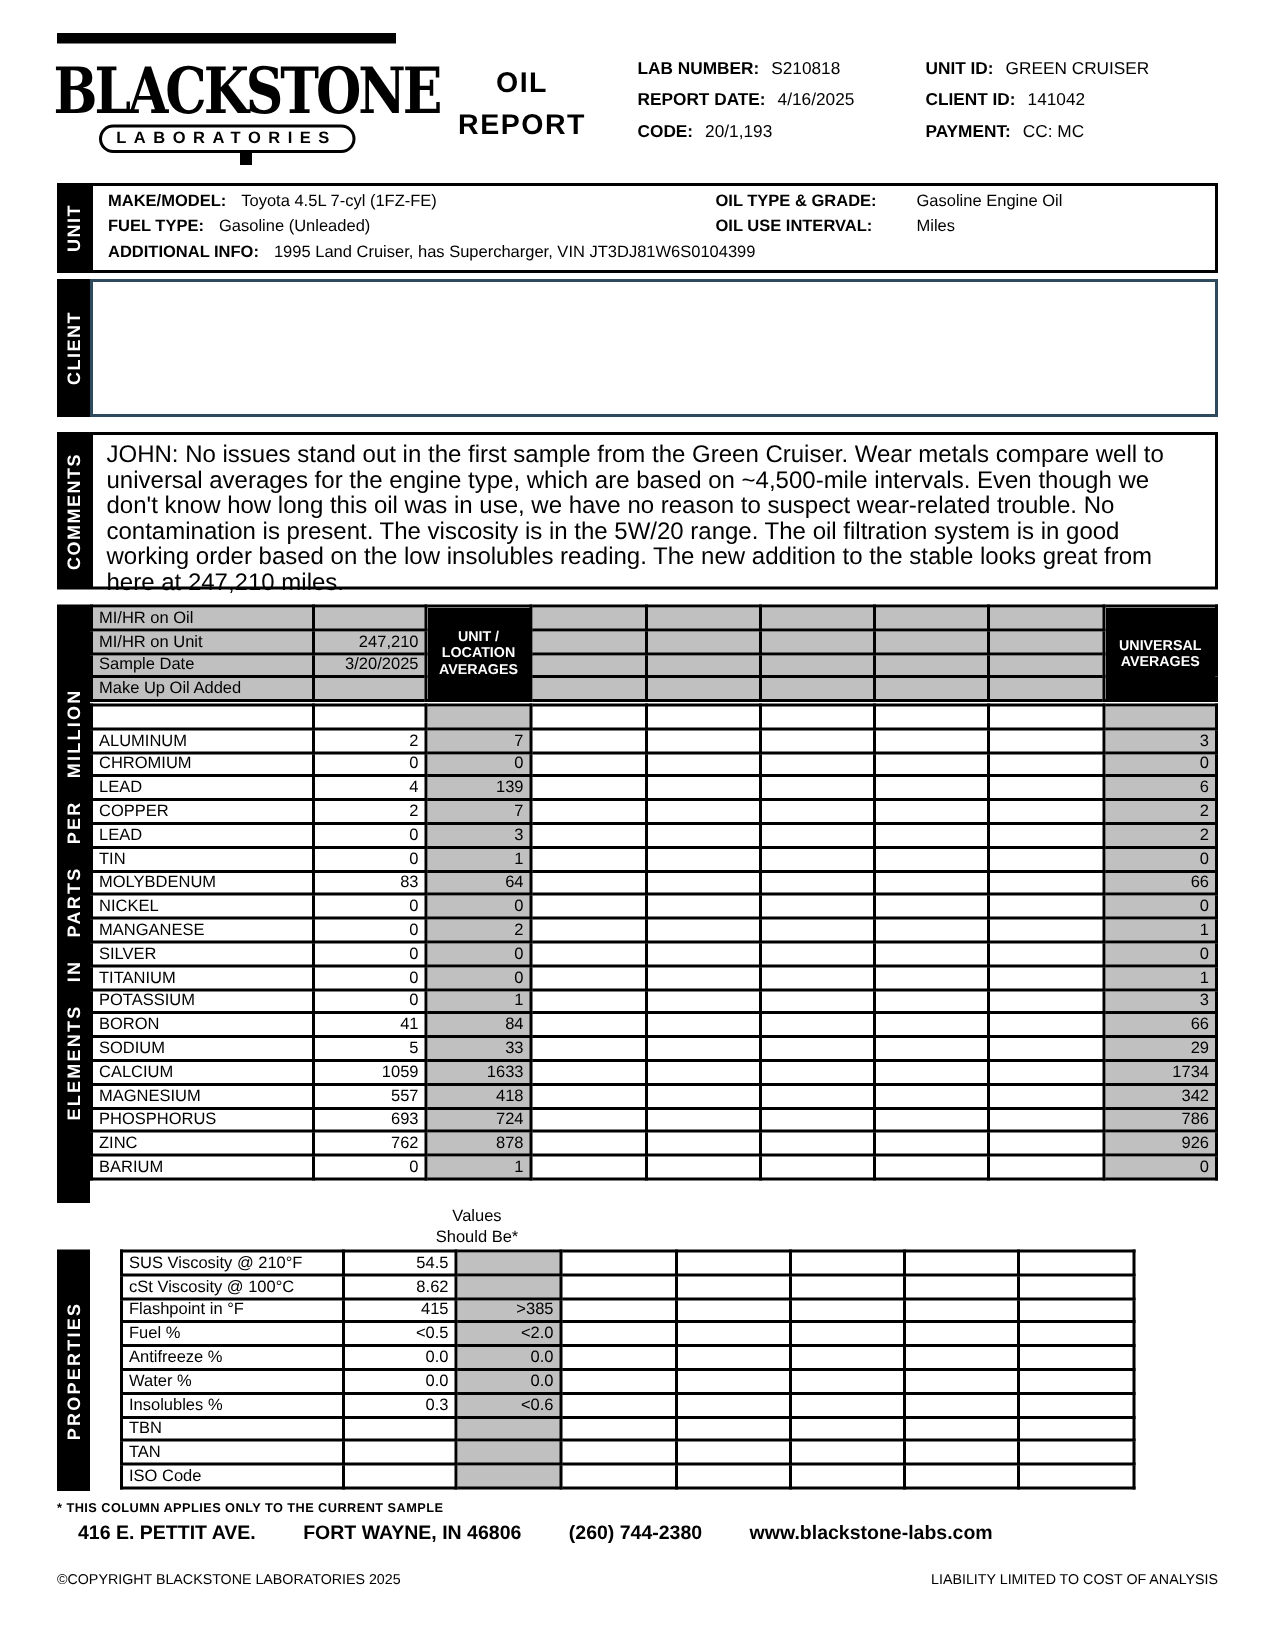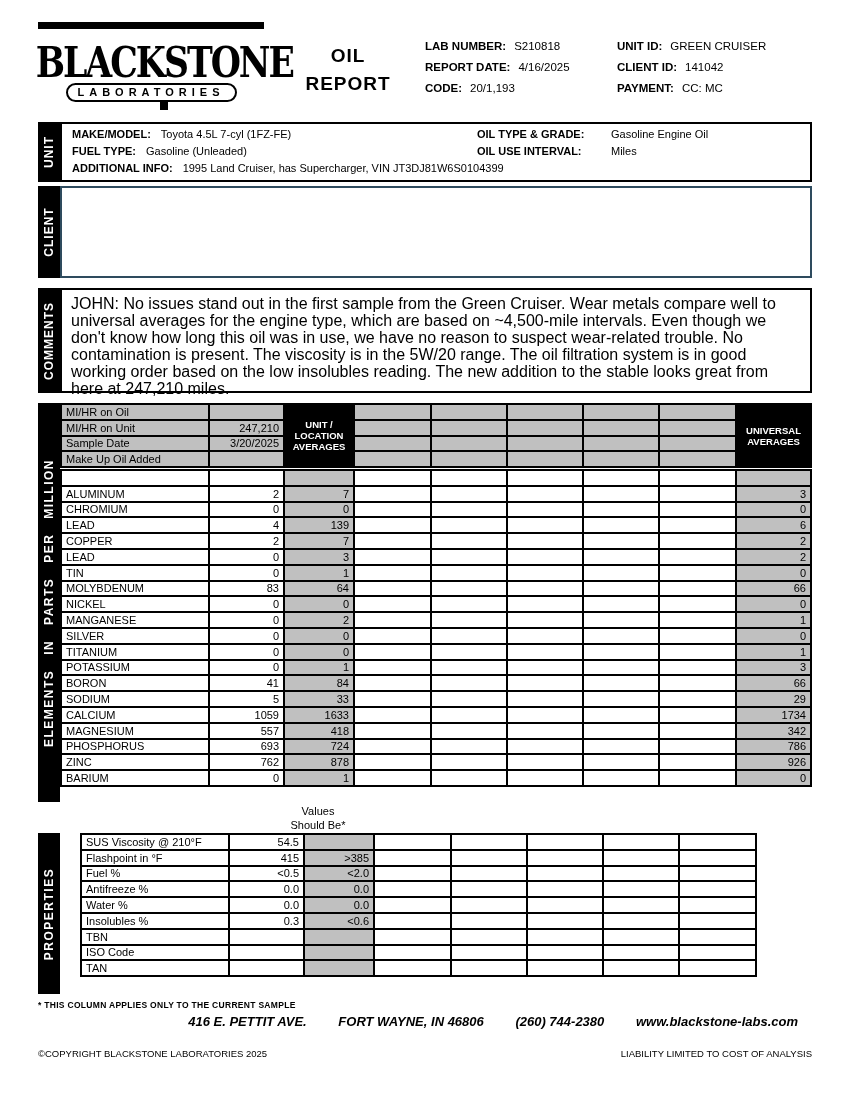--- a/index.html
+++ b/index.html
@@ -87,21 +87,21 @@
 
   #properties-table { position:absolute; left:60px; top:833px; width:675px;margin-left:20px; }
   #properties-sidebar { position:absolute; left:38px; top:833px; width:22px; height:161px; background:#000; }
   #properties-sidebar span {
     position:absolute; top:50%; left:50%; transform:translate(-50%,-50%) rotate(-90deg);
     color:#fff; font-weight:bold; font-size:12px; letter-spacing:1.5px; white-space:nowrap;
   }
 
   
   #footnote { position:absolute; left:38px; top:1000px; width:774px; text-align:left; font-size:8.5px; font-weight:bold; letter-spacing:0.3px; }
-  #address-line { position:absolute; left:38px; top:1014px; width:774px; text-align:right; font-size:13px; font-weight:bold; white-space:nowrap;font-style:italic; }
+  #address-line { position:absolute; left:38px; top:1014px; width:774px; text-align:left; font-size:13px; font-weight:bold; white-space:nowrap; }
   #address-line span { margin:0 14px; }
   #copyright-row { position:absolute; left:38px; top:1048px; width:774px; font-size:9.5px; }
   #copyright-row .left { float:left; }
   #copyright-row .right { float:right; }
 </style>
 </head>
 <body>
 
 <div class="page">
 
@@ -544,20 +544,30 @@
           <td>SUS Viscosity @ 210°F</td>
           <td class="num">54.5</td>
           <td class="num gray"></td>
           <td></td>
           <td></td>
           <td></td>
           <td></td>
           <td></td>
         </tr>
 
+        <tr>
+          <td>cSt Viscosity @ 100°C</td>
+          <td class="num">8.62</td>
+          <td class="num gray"></td>
+          <td></td>
+          <td></td>
+          <td></td>
+          <td></td>
+          <td></td>
+        </tr>
 
         <tr>
           <td>Flashpoint in °F</td>
           <td class="num">415</td>
           <td class="num gray">&gt;385</td>
           <td></td>
           <td></td>
           <td></td>
           <td></td>
           <td></td>
@@ -612,32 +622,32 @@
           <td class="num"></td>
           <td class="num gray"></td>
           <td></td>
           <td></td>
           <td></td>
           <td></td>
           <td></td>
         </tr>
 
         <tr>
-          <td>ISO Code</td>
+          <td>TAN</td>
           <td class="num"></td>
           <td class="num gray"></td>
           <td></td>
           <td></td>
           <td></td>
           <td></td>
           <td></td>
         </tr>
 
         <tr>
-          <td>TAN</td>
+          <td>ISO Code</td>
           <td class="num"></td>
           <td class="num gray"></td>
           <td></td>
           <td></td>
           <td></td>
           <td></td>
           <td></td>
         </tr>
       </tbody>
   </table>

